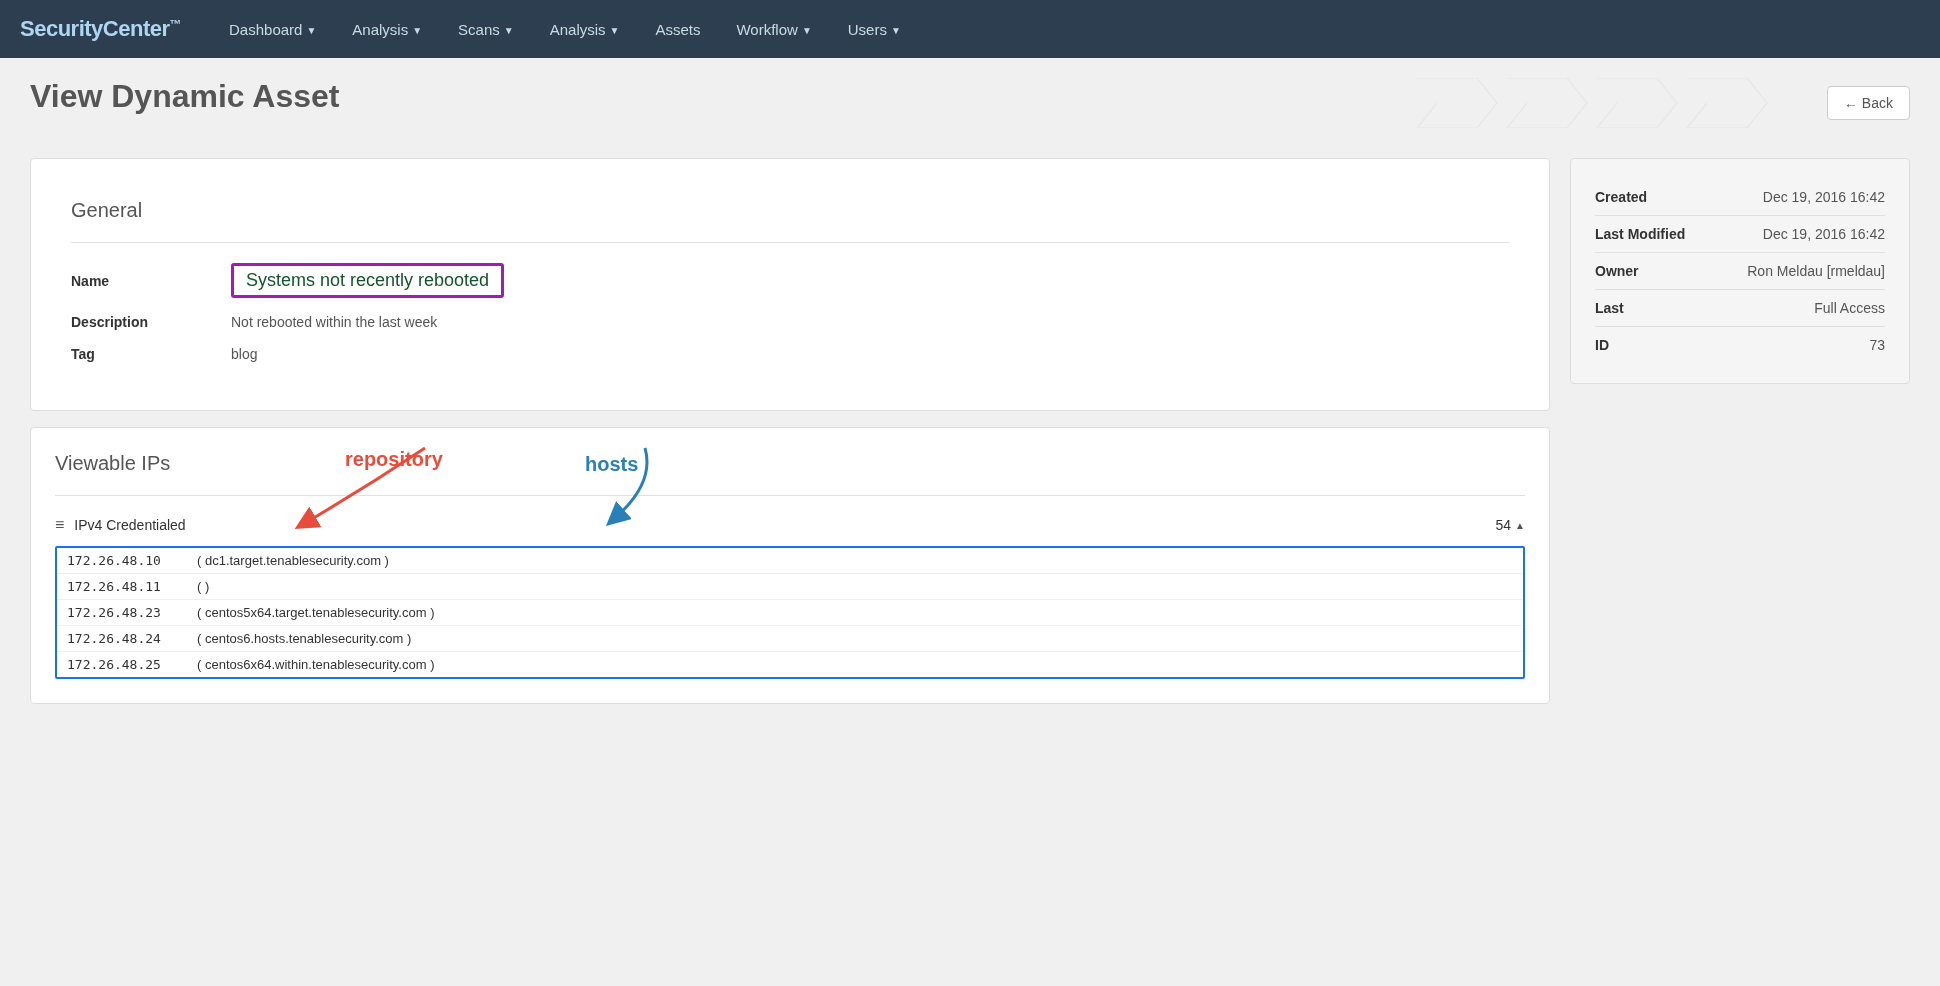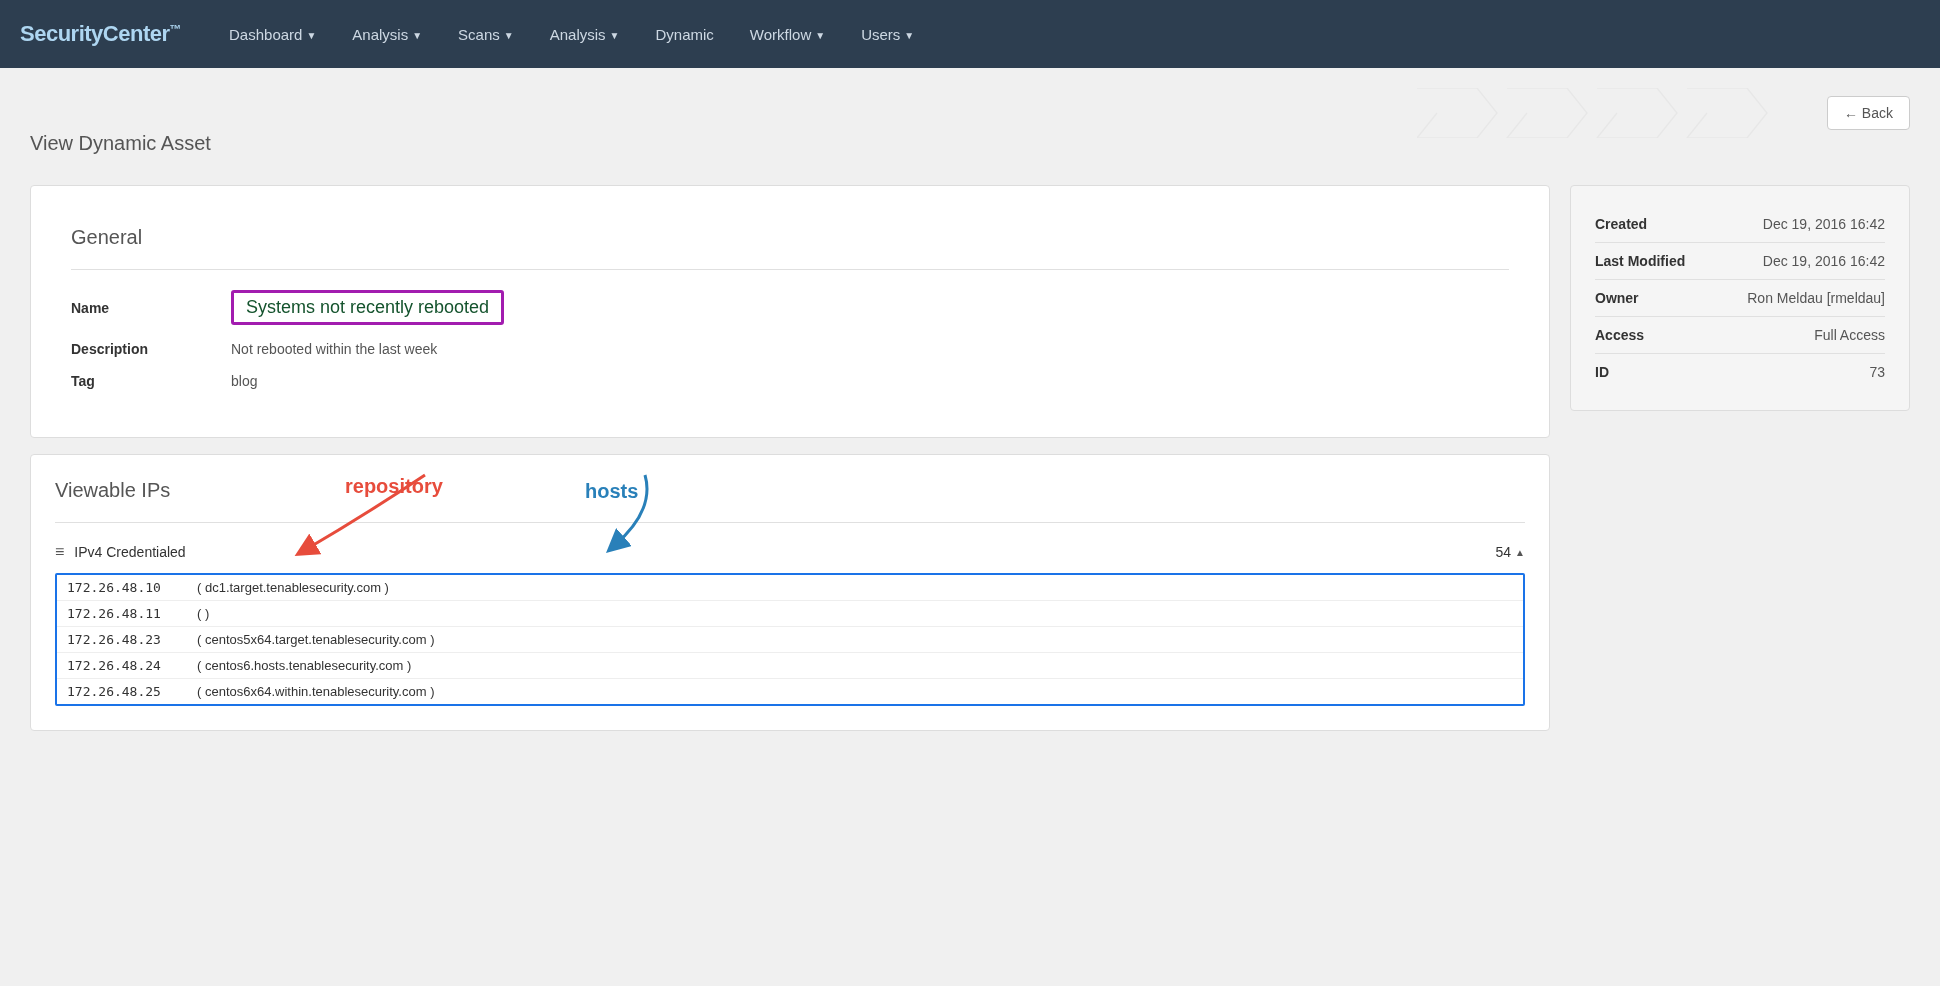--- a/index.html
+++ b/index.html
@@ -3,21 +3,21 @@
   <meta charset="utf-8">
   <style>
     * { box-sizing: border-box; margin: 0; padding: 0; }
     body { font-family: -apple-system, BlinkMacSystemFont, "Segoe UI", Arial, sans-serif; background: #f0f0f0; color: #333; }
 
     
     .navbar {
       background: #2d3e50;
       display: flex;
       align-items: center;
-      height: 68px;
+      height: 58px;
       padding: 0 20px;
     }
     .navbar-brand {
       color: #fff;
       font-size: 22px;
       font-weight: bold;
       margin-right: 30px;
       letter-spacing: -0.5px;
     }
     .navbar-brand span { color: #aed6f1; }
@@ -49,24 +49,23 @@
 
     
     .page-header {
       display: flex;
       justify-content: space-between;
       align-items: flex-start;
       margin-bottom: 20px;
       padding-bottom: 10px;
     }
     .page-title {
-      font-size: 20px;
-      font-weight: 400;
-      color: #555;
-      margin-top: 44px;
+      font-size: 32px;
+      font-weight: 700;
+      color: #555;
     }
     .page-header-right {
       display: flex;
       align-items: center;
       gap: 10px;
     }
 
     
     .chevron-area {
       display: flex;
@@ -290,21 +289,21 @@
     </li>
     <li class="nav-item">
       <span>Scans</span>
       <span class="caret">▼</span>
     </li>
     <li class="nav-item">
       <span>Analysis</span>
       <span class="caret">▼</span>
     </li>
     <li class="nav-item">
-      <span>Dynamic</span>
+      <span>Assets</span>
     </li>
     <li class="nav-item">
       <span>Workflow</span>
       <span class="caret">▼</span>
     </li>
     <li class="nav-item">
       <span>Users</span>
       <span class="caret">▼</span>
     </li>
   </ul>
@@ -430,21 +429,21 @@
           <span class="meta-label">Last Modified</span>
           <span class="meta-value">Dec 19, 2016 16:42</span>
         </div>
 
         <div class="meta-row">
           <span class="meta-label">Owner</span>
           <span class="meta-value">Ron Meldau [rmeldau]</span>
         </div>
 
         <div class="meta-row">
-          <span class="meta-label">Access</span>
+          <span class="meta-label">Last</span>
           <span class="meta-value">Full Access</span>
         </div>
 
         <div class="meta-row">
           <span class="meta-label">ID</span>
           <span class="meta-value">73</span>
         </div>
 
       </div>
     </div>

